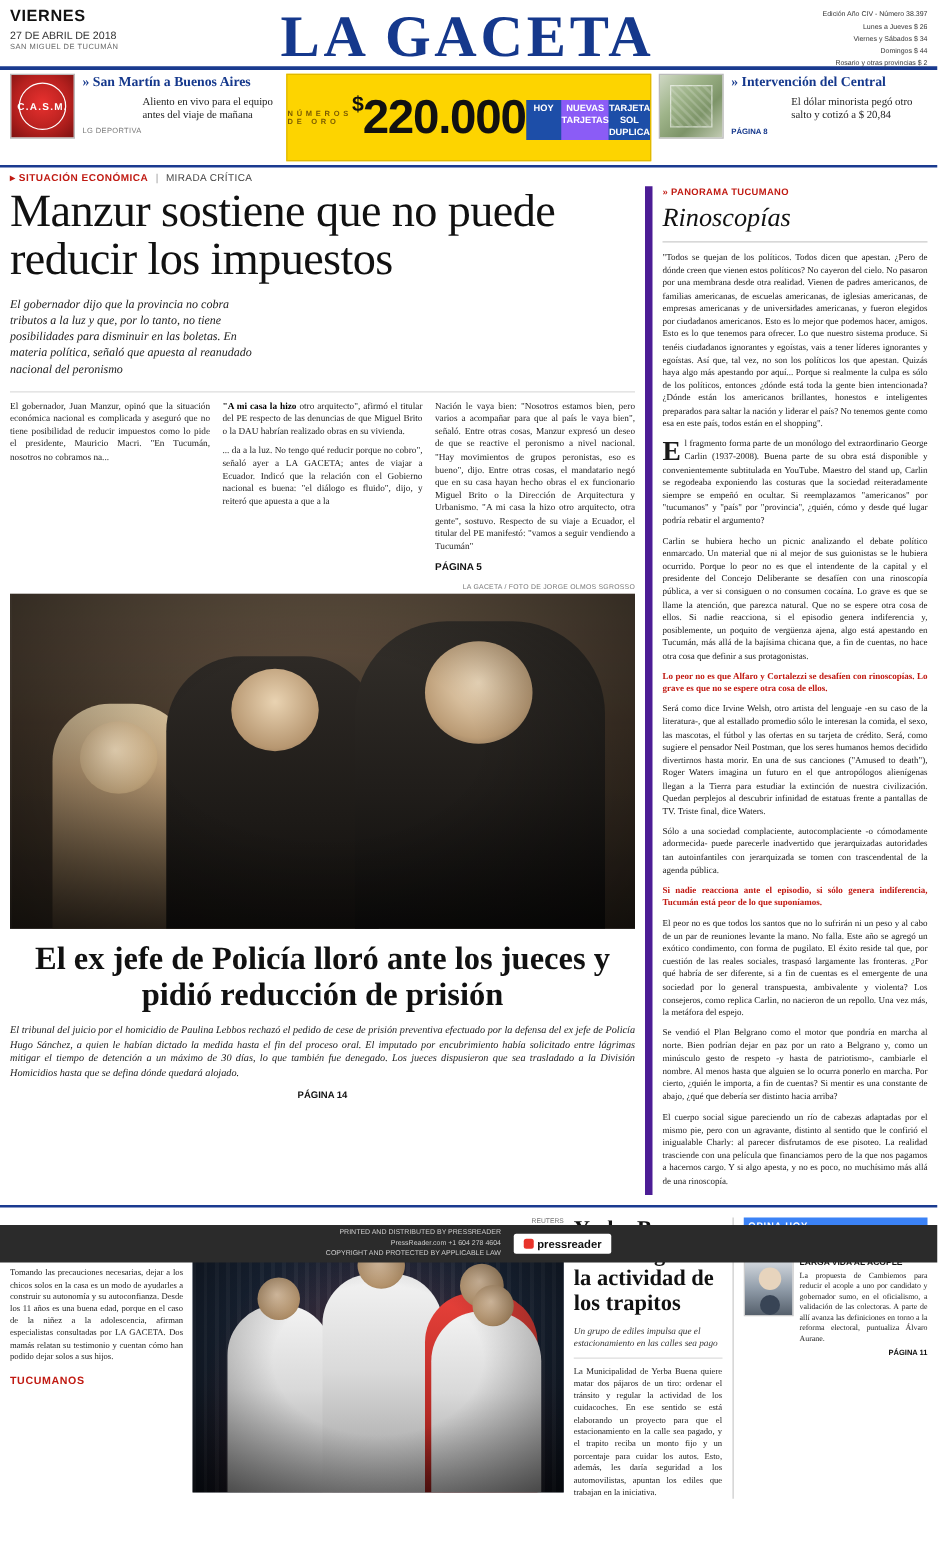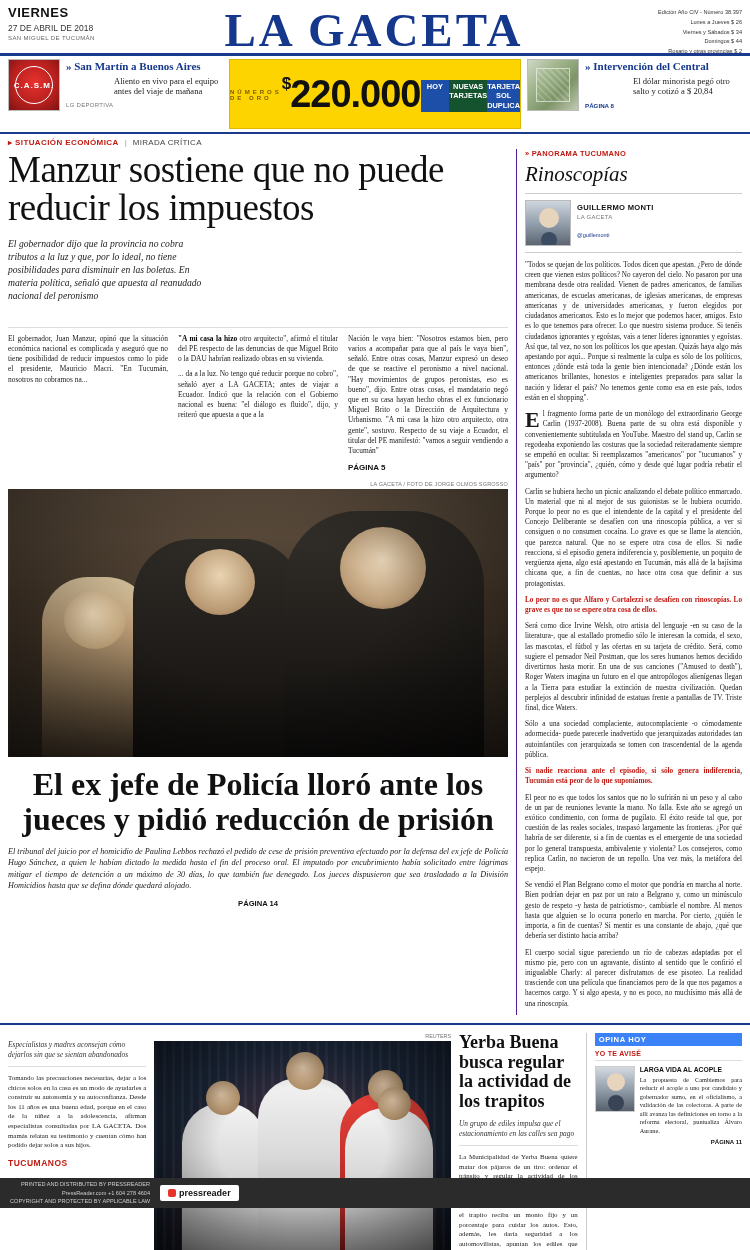--- a/index.html
+++ b/index.html
@@ -4,21 +4,21 @@
 <style>
   * { box-sizing: border-box; margin: 0; padding: 0; }
   body {
     width: 750px; height: 1250px;
     background: #ffffff;
     font-family: "Liberation Serif", serif;
     color: #111;
     overflow: hidden;
     position: relative;
   }
-  .page { width: 750px; height: 1208px; position: relative; }
+  .page { width: 750px; height: 1010px; position: relative; }
 
   
   .masthead {
     display: flex; align-items: stretch;
     border-bottom: 3px solid #1a3a8f;
     height: 56px;
     padding: 4px 8px 2px 8px;
   }
   .mh-left { width: 128px; padding-top: 2px; }
   .mh-left .dayname {
@@ -114,51 +114,51 @@
     font-weight: bold; font-size: 38px; color: #111; line-height: .96;
     letter-spacing: -1px; margin-top: -1px;
   }
   .promo-center .amount .peso { font-size: 17px; vertical-align: top; }
   .promo-center .bar {
     margin-top: 2px; width: 100%;
     display: flex; background: #1d4ea8; color: #fff;
     font-family: "Liberation Sans", sans-serif; font-size: 7.4px; font-weight: bold;
   }
   .promo-center .bar div { flex: 1; text-align: center; padding: 2px 0; line-height: 1.25; }
-  .promo-center .bar .mid { background: #14532d; flex: 1.25; }
+  .promo-center .bar .mid { background: #8b5cf6; flex: 1.25; }
   .promo-center .bar .rt { background: #1d4ea8; }
 
   
   .kicker-bar {
     display: flex; align-items: center; gap: 6px;
     padding: 4px 8px 2px 8px;
     font-family: "Liberation Sans", sans-serif; font-size: 8px;
   }
   .kicker-bar .k-red { color: #c01a12; font-weight: bold; letter-spacing: .4px; }
   .kicker-bar .k-sep { color: #999; }
   .kicker-bar .k-grey { color: #444; letter-spacing: .3px; }
 
   
   .body-wrap { display: flex; padding: 0 8px; gap: 8px; }
   .col-main { width: 500px; }
-  .col-right { width: 226px; border-left: 1px solid #4c1d95; padding-left: 8px; }
+  .col-right { width: 226px; border-left: 6px solid #4c1d95; padding-left: 8px; }
 
   .headline {
     font-family: "Liberation Serif", serif;
     font-size: 37px; font-weight: normal; line-height: 1.04;
     letter-spacing: -.5px; color: #111; margin-top: 2px;
   }
   .subdeck {
     font-family: "Liberation Serif", serif;
     font-style: italic; font-size: 9.6px; line-height: 1.35;
     color: #222; margin-top: 10px; width: 205px;
   }
 
   .lead-cols {
-    display: flex; gap: 10px; margin-top: 24px;
+    display: flex; gap: 10px; margin-top: 10px;
     border-top: 1px solid #ddd; padding-top: 6px;
   }
   .lead-cols .lc {
     width: 160px; font-size: 7.4px; line-height: 1.38;
     text-align: justify; color: #1a1a1a;
   }
   .lead-cols .lc .q { font-weight: bold; color: #000; }
   .pg-ref {
     font-family: "Liberation Sans", sans-serif;
     font-weight: bold; font-size: 8px; color: #111; margin-top: 6px;
@@ -211,21 +211,21 @@
     border-radius:50%;
     background: radial-gradient(circle at 50% 40%, #f0dcbe, #bb9c76 68%, #6b5540);
   }
   .photo .vig {
     position:absolute; inset:0;
     background: radial-gradient(ellipse at 50% 45%, rgba(0,0,0,0) 35%, rgba(0,0,0,.55) 100%);
   }
 
   .photo-head {
     font-family: "Liberation Serif", serif;
-    font-size: 32px; line-height: 1.1; text-align: center;
+    font-size: 26px; line-height: 1.1; text-align: center;
     margin-top: 10px; color: #111;
   }
   .photo-deck {
     font-family: "Liberation Serif", serif;
     font-style: italic; font-size: 8.2px; line-height: 1.4;
     text-align: justify; color: #222; margin-top: 8px;
   }
   .photo-pg {
     font-family: "Liberation Sans", sans-serif;
     font-size: 7.6px; font-weight: bold; text-align: center; margin-top: 7px;
@@ -371,21 +371,21 @@
   }
   .opina-pg {
     font-family: "Liberation Sans", sans-serif;
     font-size: 6px; font-weight: bold; color: #111; text-align: right; margin-top: 4px;
   }
 
   
   .footer {
     position: absolute; left: 0; bottom: 0; width: 750px; height: 30px;
     background: #2b2b2b; color: #ddd;
-    display: flex; align-items: center; justify-content: flex-start;
+    display: flex; align-items: center; justify-content: center;
     padding: 0 10px; gap: 10px;
   }
   .footer .pr-logo {
     background: #fff; color: #111;
     font-family: "Liberation Sans", sans-serif;
     font-size: 9px; font-weight: bold; padding: 3px 8px; border-radius: 2px;
     display: flex; align-items: center; gap: 3px;
   }
   .footer .pr-logo .dot {
     width: 8px; height: 8px; background: #e8332a; border-radius: 2px; display: inline-block;
@@ -455,21 +455,21 @@
     <span class="k-red">▸ <span>SITUACIÓN ECONÓMICA</span></span>
     <span class="k-sep">|</span>
     <span class="k-grey">MIRADA CRÍTICA</span>
   </div>
 
   <div class="body-wrap">
 
     <div class="col-main">
 
       <h1 class="headline">Manzur sostiene que no puede reducir los impuestos</h1>
-      <div class="subdeck">El gobernador dijo que la provincia no cobra tributos a la luz y que, por lo ideal, no tiene posibilidades para disminuir en las boletas. En materia política, señaló que apuesta al reanudado nacional del peronismo</div>
+      <div class="subdeck">El gobernador dijo que la provincia no cobra tributos a la luz y que, por lo tanto, no tiene posibilidades para disminuir en las boletas. En materia política, señaló que apuesta al reanudado nacional del peronismo</div>
 
       <div class="lead-cols">
         <div class="lc">El gobernador, Juan Manzur, opinó que la situación económica nacional es complicada y aseguró que no tiene posibilidad de reducir impuestos como lo pide el presidente, Mauricio Macri. "En Tucumán, nosotros no cobramos na...</div>
         <div class="lc">
           <span class="q">"A mi casa la hizo</span>
           <span>otro arquitecto", afirmó el titular del PE respecto de las denuncias de que Miguel Brito o la DAU habrían realizado obras en su vivienda.</span>
           <div style="margin-top:5px">... da a la luz. No tengo qué reducir porque no cobro", señaló ayer a LA GACETA; antes de viajar a Ecuador. Indicó que la relación con el Gobierno nacional es buena: "el diálogo es fluido", dijo, y reiteró que apuesta a que a la</div>
         </div>
         <div class="lc">
           <span>Nación le vaya bien: "Nosotros estamos bien, pero varios a acompañar para que al país le vaya bien", señaló. Entre otras cosas, Manzur expresó un deseo de que se reactive el peronismo a nivel nacional. "Hay movimientos de grupos peronistas, eso es bueno", dijo. Entre otras cosas, el mandatario negó que en su casa hayan hecho obras el ex funcionario Miguel Brito o la Dirección de Arquitectura y Urbanismo. "A mi casa la hizo otro arquitecto, otra gente", sostuvo. Respecto de su viaje a Ecuador, el titular del PE manifestó: "vamos a seguir vendiendo a Tucumán"</span>
@@ -488,28 +488,20 @@
 
       <h2 class="photo-head">El ex jefe de Policía lloró ante los jueces y pidió reducción de prisión</h2>
       <div class="photo-deck">El tribunal del juicio por el homicidio de Paulina Lebbos rechazó el pedido de cese de prisión preventiva efectuado por la defensa del ex jefe de Policía Hugo Sánchez, a quien le habían dictado la medida hasta el fin del proceso oral. El imputado por encubrimiento había solicitado entre lágrimas mitigar el tiempo de detención a un máximo de 30 días, lo que también fue denegado. Los jueces dispusieron que sea trasladado a la División Homicidios hasta que se defina dónde quedará alojado.</div>
       <div class="photo-pg">PÁGINA 14</div>
     </div>
 
     <div class="col-right">
       <div class="r-kicker">» PANORAMA TUCUMANO</div>
       <div class="r-title">Rinoscopías</div>
 
-      <div class="author">
-        <div class="avatar"></div>
-        <div class="a-meta">
-          <div class="a-name">GUILLERMO MONTI</div>
-          <div class="a-org">LA GACETA</div>
-          <div class="a-tw">@guillemonti</div>
-        </div>
-      </div>
 
       <div class="r-body">
         <p>"Todos se quejan de los políticos. Todos dicen que apestan. ¿Pero de dónde creen que vienen estos políticos? No cayeron del cielo. No pasaron por una membrana desde otra realidad. Vienen de padres americanos, de familias americanas, de escuelas americanas, de iglesias americanas, de empresas americanas y de universidades americanas, y fueron elegidos por ciudadanos americanos. Esto es lo mejor que podemos hacer, amigos. Esto es lo que tenemos para ofrecer. Lo que nuestro sistema produce. Si tenéis ciudadanos ignorantes y egoístas, vais a tener líderes ignorantes y egoístas. Así que, tal vez, no son los políticos los que apestan. Quizás haya algo más apestando por aquí... Porque si realmente la culpa es sólo de los políticos, entonces ¿dónde está toda la gente bien intencionada? ¿Dónde están los americanos brillantes, honestos e inteligentes preparados para saltar la nación y liderar el país? No tenemos gente como esa en este país, todos están en el shopping".</p>
         <p class="dropcap">El fragmento forma parte de un monólogo del extraordinario George Carlin (1937-2008). Buena parte de su obra está disponible y convenientemente subtitulada en YouTube. Maestro del stand up, Carlin se regodeaba exponiendo las costuras que la sociedad reiteradamente siempre se empeñó en ocultar. Si reemplazamos "americanos" por "tucumanos" y "país" por "provincia", ¿quién, cómo y desde qué lugar podría rebatir el argumento?</p>
         <p>Carlin se hubiera hecho un picnic analizando el debate político enmarcado. Un material que ni al mejor de sus guionistas se le hubiera ocurrido. Porque lo peor no es que el intendente de la capital y el presidente del Concejo Deliberante se desafíen con una rinoscopía pública, a ver si consiguen o no consumen cocaína. Lo grave es que se llame la atención, que parezca natural. Que no se espere otra cosa de ellos. Si nadie reacciona, si el episodio genera indiferencia y, posiblemente, un poquito de vergüenza ajena, algo está apestando en Tucumán, más allá de la bajísima chicana que, a fin de cuentas, no hace otra cosa que definir a sus protagonistas.</p>
         <p class="red">Lo peor no es que Alfaro y Cortalezzi se desafíen con rinoscopías. Lo grave es que no se espere otra cosa de ellos.</p>
         <p>Será como dice Irvine Welsh, otro artista del lenguaje -en su caso de la literatura-, que al estallado promedio sólo le interesan la comida, el sexo, las mascotas, el fútbol y las ofertas en su tarjeta de crédito. Será, como sugiere el pensador Neil Postman, que los seres humanos hemos decidido divertirnos hasta morir. En una de sus canciones ("Amused to death"), Roger Waters imagina un futuro en el que antropólogos alienígenas llegan a la Tierra para estudiar la extinción de nuestra civilización. Quedan perplejos al descubrir infinidad de estatuas frente a pantallas de TV. Triste final, dice Waters.</p>
         <p>Sólo a una sociedad complaciente, autocomplaciente -o cómodamente adormecida- puede parecerle inadvertido que jerarquizadas autoridades tan autoinfantiles con jerarquizada se tomen con trascendental de la agenda pública.</p>
         <p class="red">Si nadie reacciona ante el episodio, si sólo genera indiferencia, Tucumán está peor de lo que suponíamos.</p>
         <p>El peor no es que todos los santos que no lo sufrirán ni un peso y al cabo de un par de reuniones levante la mano. No falla. Este año se agregó un exótico condimento, con forma de pugilato. El éxito reside tal que, por cuestión de las reales sociales, traspasó largamente las fronteras. ¿Por qué habría de ser diferente, si a fin de cuentas es el emergente de una sociedad por lo general transpuesta, ambivalente y violenta? Los consejeros, como replica Carlin, no nacieron de un repollo. Una vez más, la metáfora del espejo.</p>

